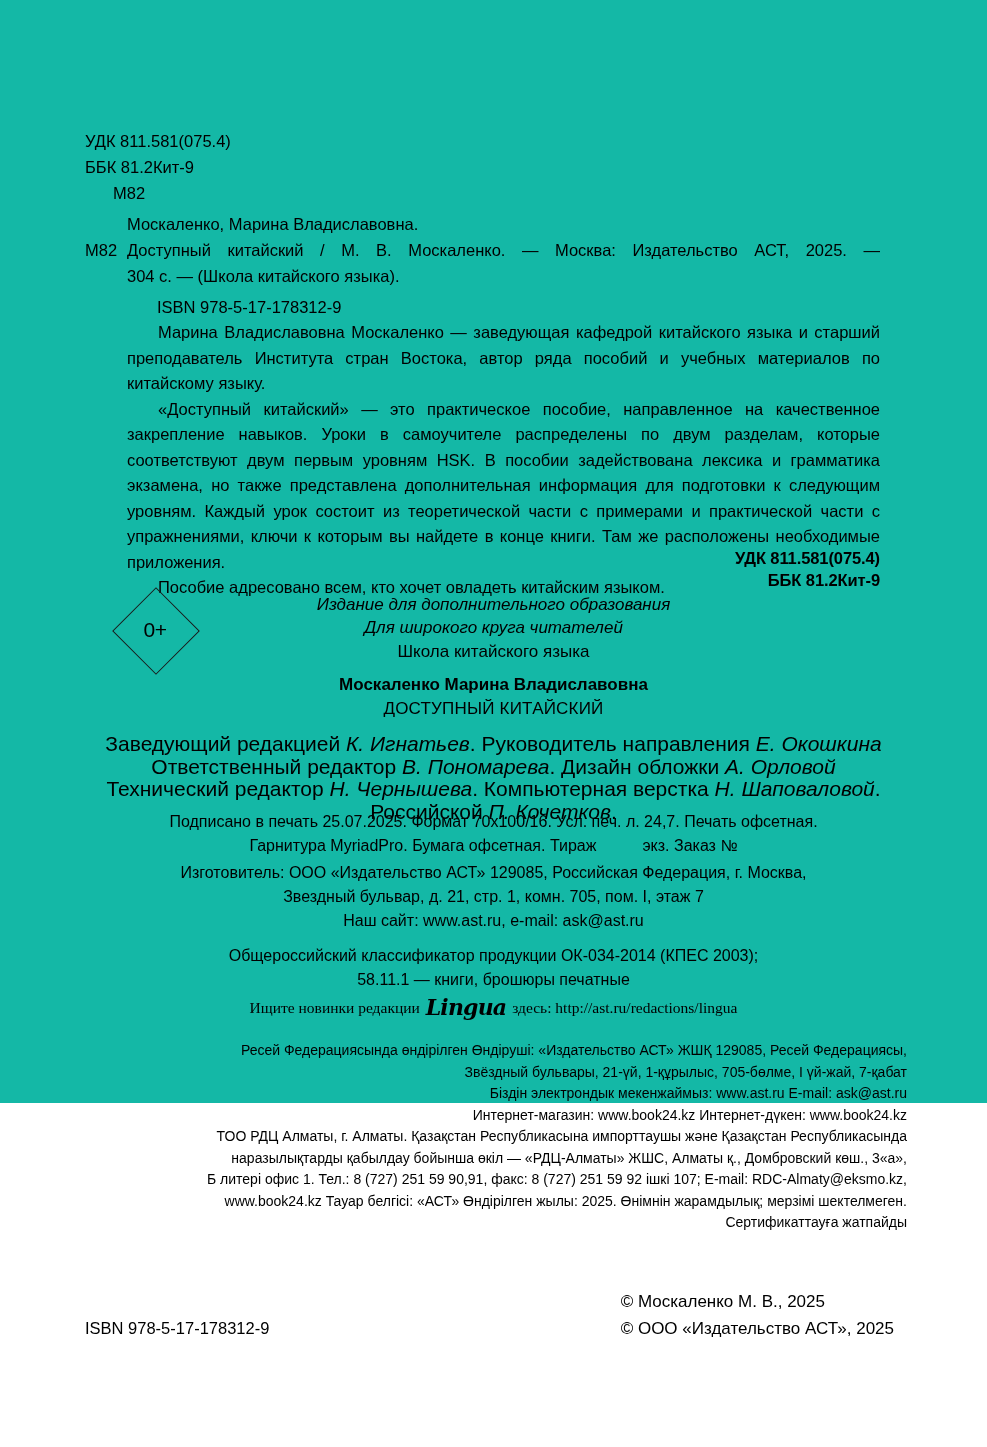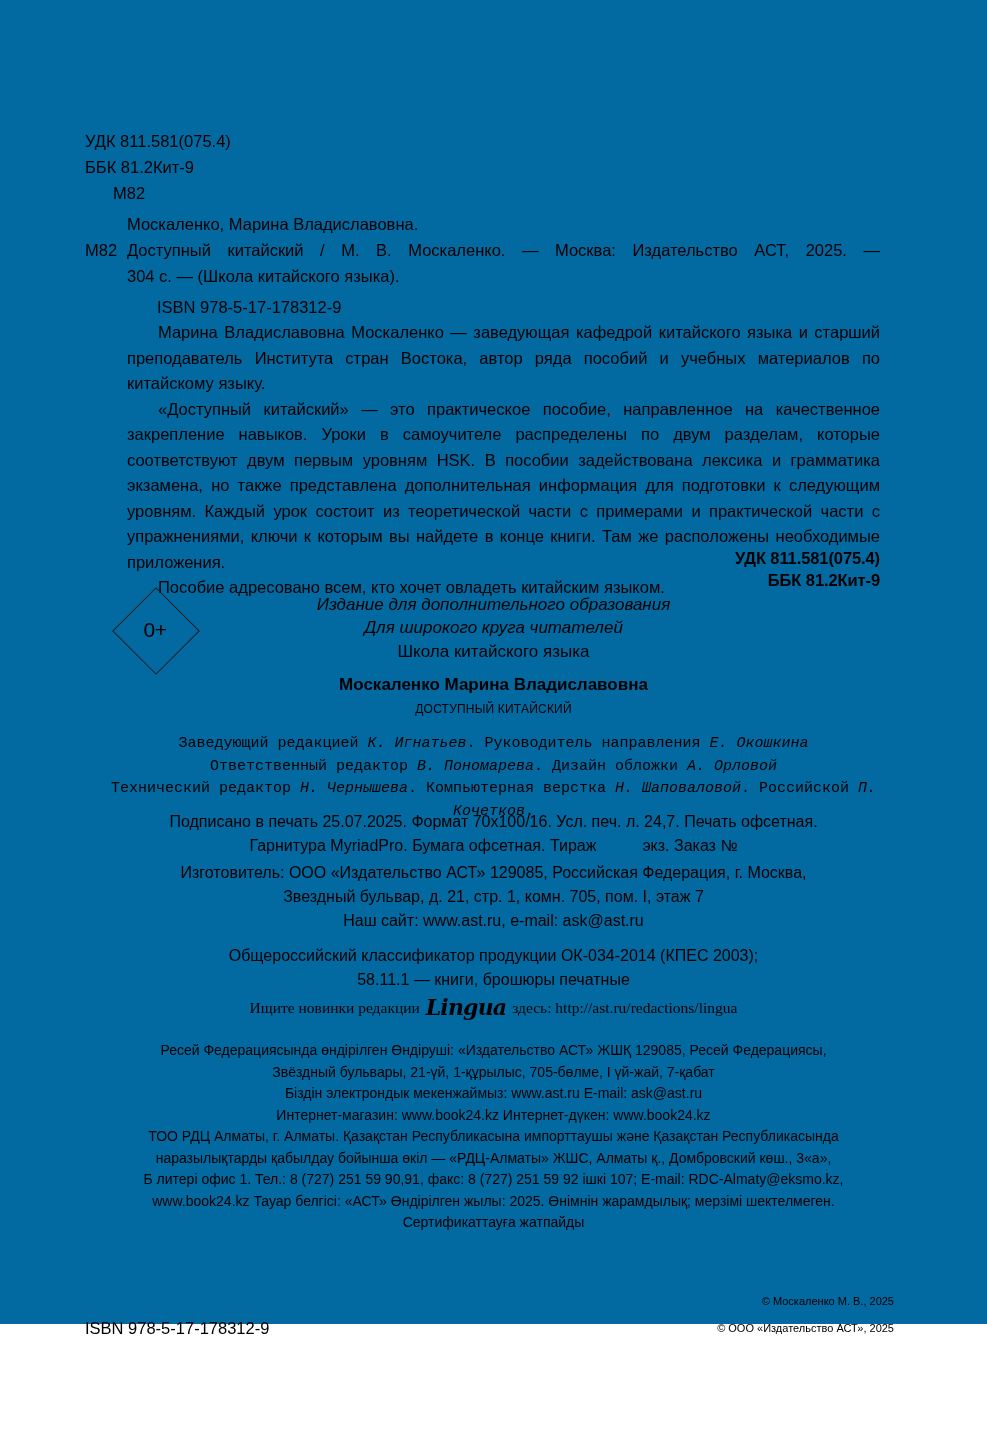--- a/index.html
+++ b/index.html
@@ -12,22 +12,22 @@
     height: 1447px;
     position: relative;
     font-family: "Liberation Sans", sans-serif;
     color: #000000;
     overflow: hidden;
   }
   .page {
     position: absolute;
     left: 0; top: 0;
     width: 987px;
-    height: 1324px;
-    background: #0369a1;
+    height: 1103px;
+    background: #14b8a6;
   }
 
   
   .cip-head {
     position: absolute;
     left: 85px;
     top: 128px;
     font-size: 16.5px;
     line-height: 26px;
   }
@@ -144,30 +144,29 @@
     line-height: 23px;
   }
   .imprint-author {
     top: 673px;
     font-size: 17px;
     font-weight: bold;
     line-height: 24px;
   }
   .imprint-title {
     top: 697px;
-    font-size: 12px;
+    font-size: 17px;
     line-height: 24px;
     letter-spacing: 0.2px;
   }
 
   .staff {
     top: 733px;
-    font-size: 15px;
+    font-size: 21px;
     line-height: 22.5px;
-    font-family: Liberation Mono, monospace;
   }
   .staff em { font-style: italic; }
 
   .printinfo {
     top: 810px;
     font-size: 16px;
     line-height: 24px;
   }
   .printinfo .gap { display: inline-block; width: 46px; }
 
@@ -199,29 +198,30 @@
     padding: 0 2px;
     margin-top: 24px;
   }
 
   .kz-block {
     top: 1040px;
     left: 80px;
     width: 827px;
     font-size: 14px;
     line-height: 21.5px;
+    text-align: right;
   }
 
   
   .copy-right {
     position: absolute;
     right: 93px;
     top: 1288px;
-    text-align: right;
-    font-size: 11px;
+    text-align: left;
+    font-size: 17px;
     line-height: 27px;
   }
   .isbn-bottom {
     position: absolute;
     left: 85px;
     top: 1315px;
     font-size: 16.5px;
     line-height: 27px;
   }
 </style>

